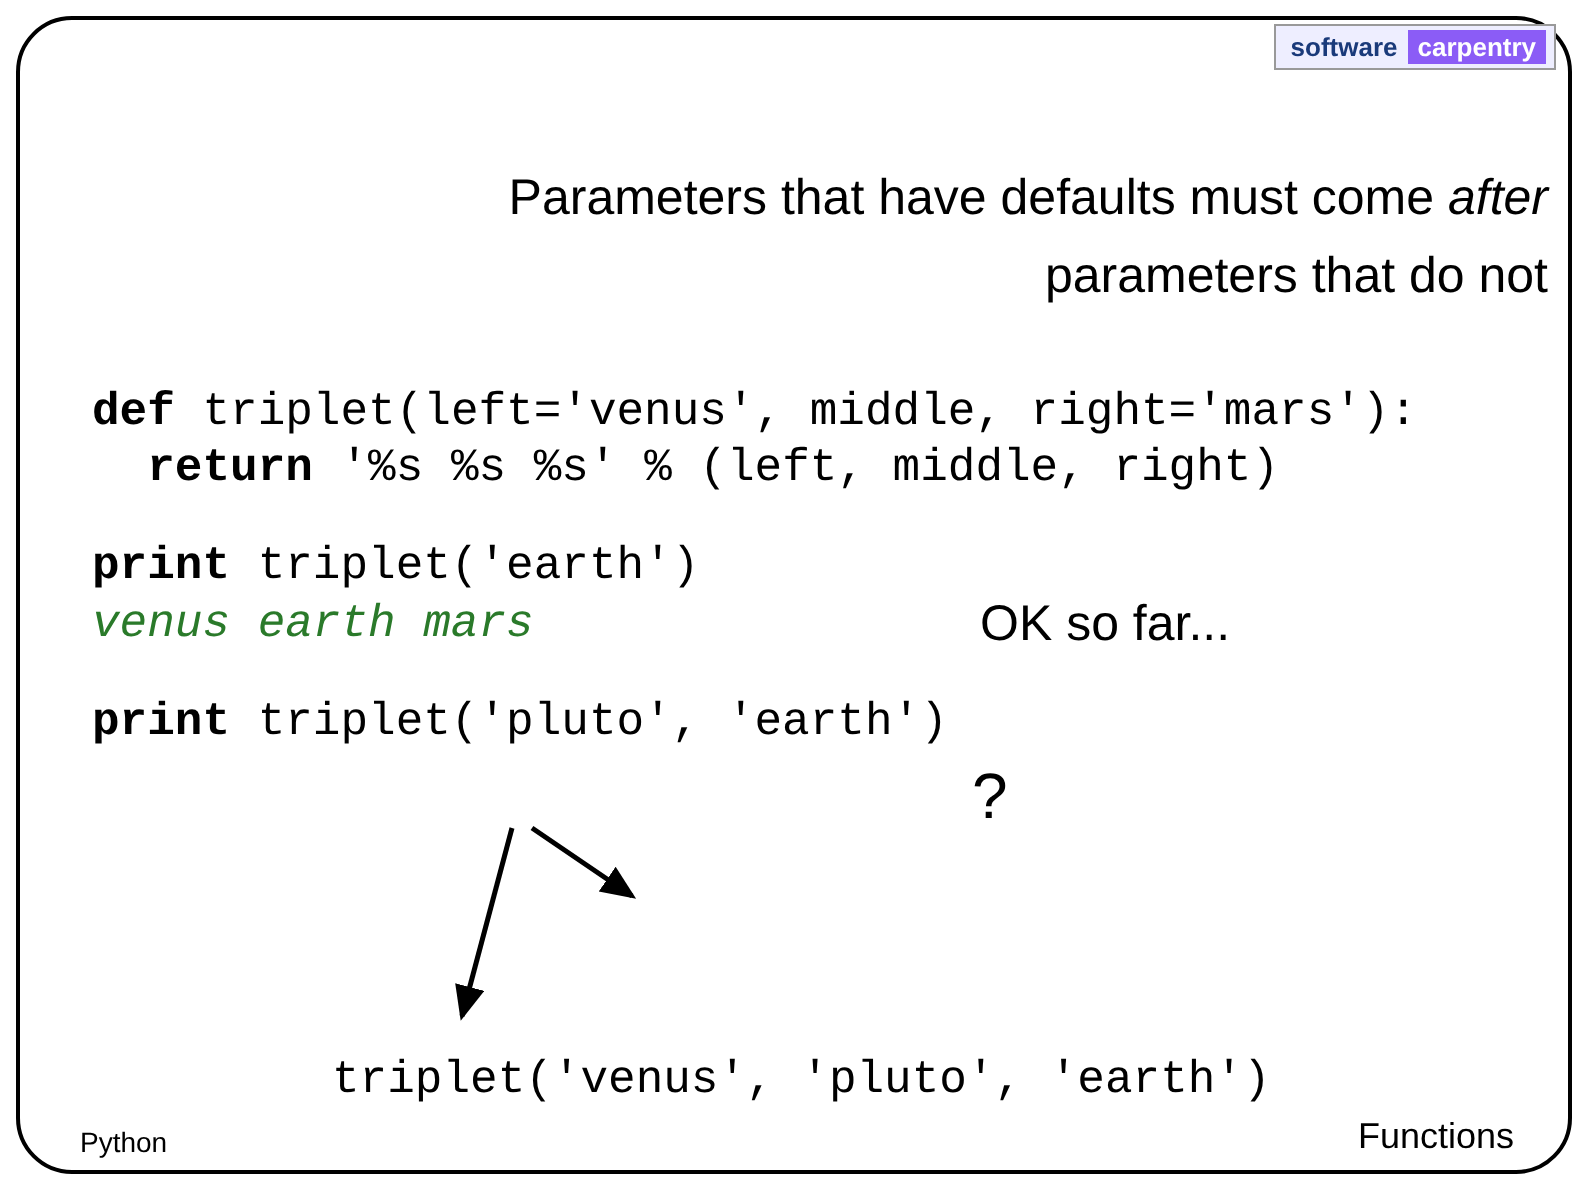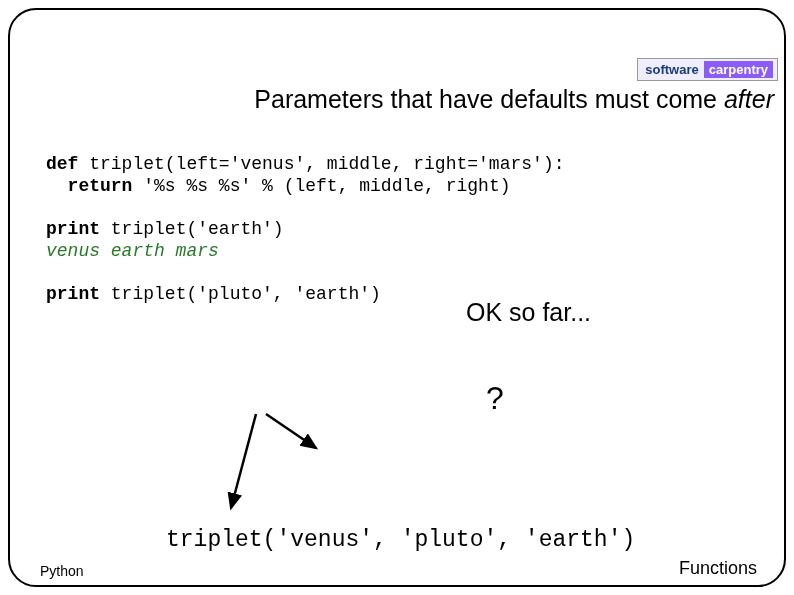--- a/index.html
+++ b/index.html
@@ -23,21 +23,20 @@
     position: absolute;
     top: 12px;
     right: 16px;
     display: flex;
     align-items: flex-start;
     border: 1px solid #999;
     padding: 2px 4px;
     background: #eef;
     font-size: 13px;
     font-weight: bold;
-    margin-top: 46px;
   }
   .logo .soft {
     color: #1a3a7a;
     padding: 1px 3px;
   }
   .logo .carp {
     color: #fff;
     background: #8b5cf6;
     padding: 1px 5px;
     margin-left: 2px;
@@ -52,34 +51,34 @@
     font-size: 25px;
     color: #000;
     line-height: 1.55;
     margin-bottom: 34px;
     padding-left: 28px;
     text-align: right;
   }
   .body-text .italic { font-style: italic; }
   .code {
     font-family: "Courier New", Courier, monospace;
-    font-size: 18px;
+    font-size: 23px;
     color: #000;
     white-space: pre;
     line-height: 1.25;
   }
   .code .kw { font-weight: bold; }
   .code .out { color: #2a7a2a; font-style: italic; }
   .annot {
     position: absolute;
     font-size: 25px;
     font-family: Arial, Helvetica, sans-serif;
     color: #000;
   }
-  .ok { left: 420px; top: 218px; }
+  .ok { left: 444px; top: 218px; }
   .qmark {
     position: absolute;
     left: 440px;
     top: 300px;
     font-size: 32px;
     font-family: Arial, Helvetica, sans-serif;
   }
   .arrows {
     position: absolute;
     left: 180px;
@@ -125,20 +124,21 @@
 <div class="slide-border"></div>
 
 <div class="logo">
   <span class="soft">software</span>
   <span class="carp">carpentry</span>
 </div>
 
 <div class="content">
   <div class="body-text">
     <span>Parameters that have defaults must come </span><span class="italic">after</span><br>
+    <span>parameters that do not</span>
   </div>
 
   <div class="code"><span class="kw">def</span><span> triplet(left='venus', middle, right='mars'):</span>
   <span class="kw">return</span><span> '%s %s %s' % (left, middle, right)</span>
 </div>
 
   <div style="height:20px"></div>
 
   <div class="code"><span class="kw">print</span><span> triplet('earth')</span>
 <span class="out">venus earth mars</span></div>

